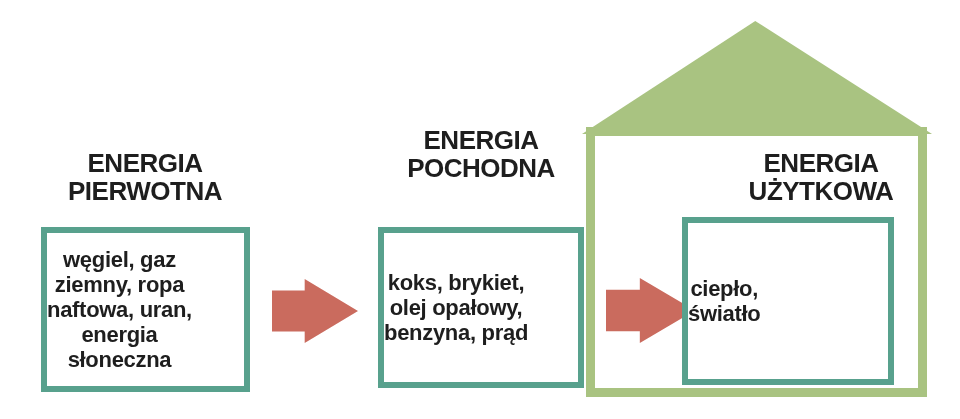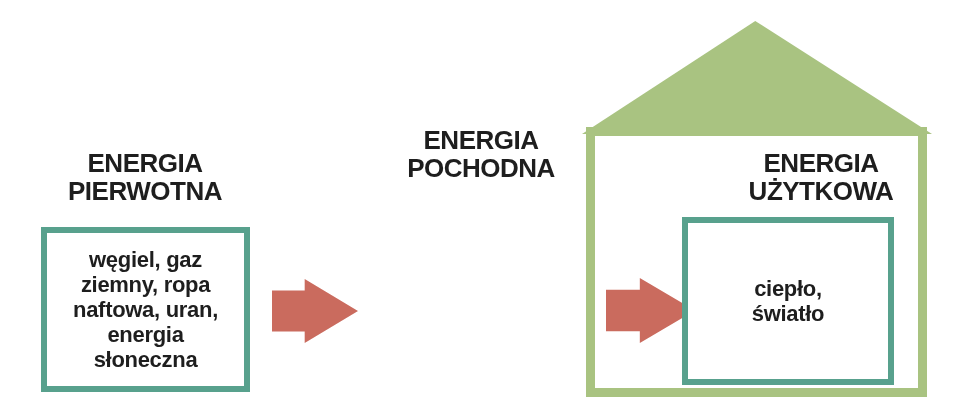--- a/index.html
+++ b/index.html
@@ -31,21 +31,21 @@
   .t2 { left: 368px; top: 126px; width: 226px; }
   .t3 { left: 708px; top: 149px; width: 226px; z-index: 3; }
 
   .energy-box {
     position: absolute;
     box-sizing: border-box;
     border: 6px solid var(--teal-border, #58a18d);
     background: #ffffff;
     display: flex;
     align-items: center;
-    justify-content: center;
+    justify-content: flex-start;
     text-align: center;
     z-index: 2;
   }
   .b1 { left: 41px;  top: 227px; width: 209px; height: 165px; }
   .b2 { left: 378px; top: 227px; width: 206px; height: 161px; }
   .b3 { left: 682px; top: 217px; width: 212px; height: 168px; z-index: 3; }
 
   .box-text {
     font-weight: 700;
     font-size: 22px;
@@ -96,20 +96,25 @@
 ziemny, ropa
 naftowa, uran,
 energia
 słoneczna</div>
   </div>
 
   <div class="arrow a1"></div>
 
   <div class="stage-title t2">ENERGIA
 POCHODNA</div>
+  <div class="energy-box b2">
+    <div class="box-text">koks, brykiet,
+olej opałowy,
+benzyna, prąd</div>
+  </div>
 
   <div class="arrow a2"></div>
 
   <div class="stage-title t3">ENERGIA
 UŻYTKOWA</div>
   <div class="energy-box b3">
     <div class="box-text">ciepło,
 światło</div>
   </div>
 

